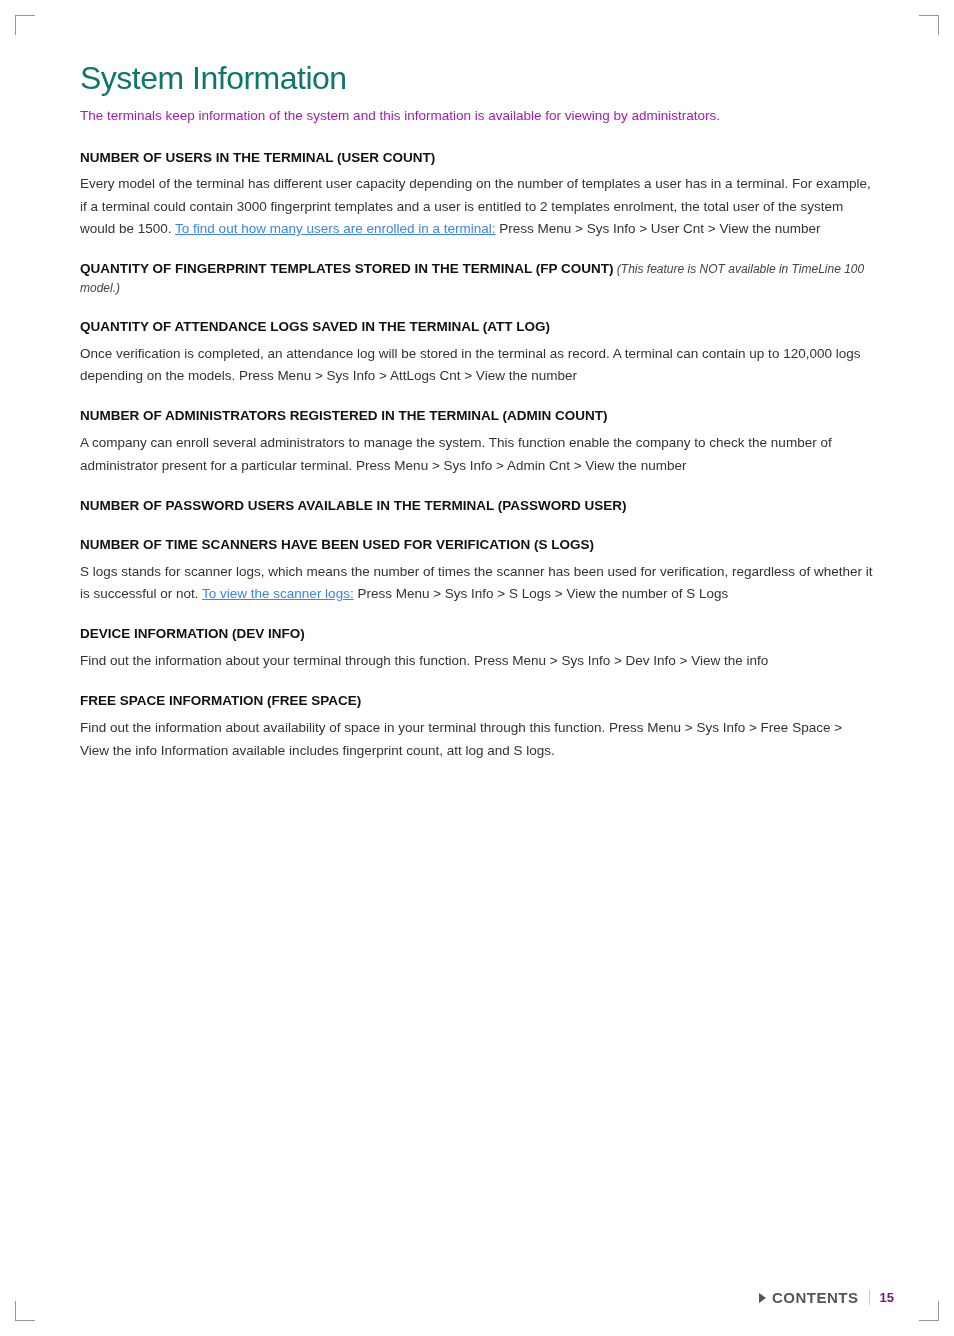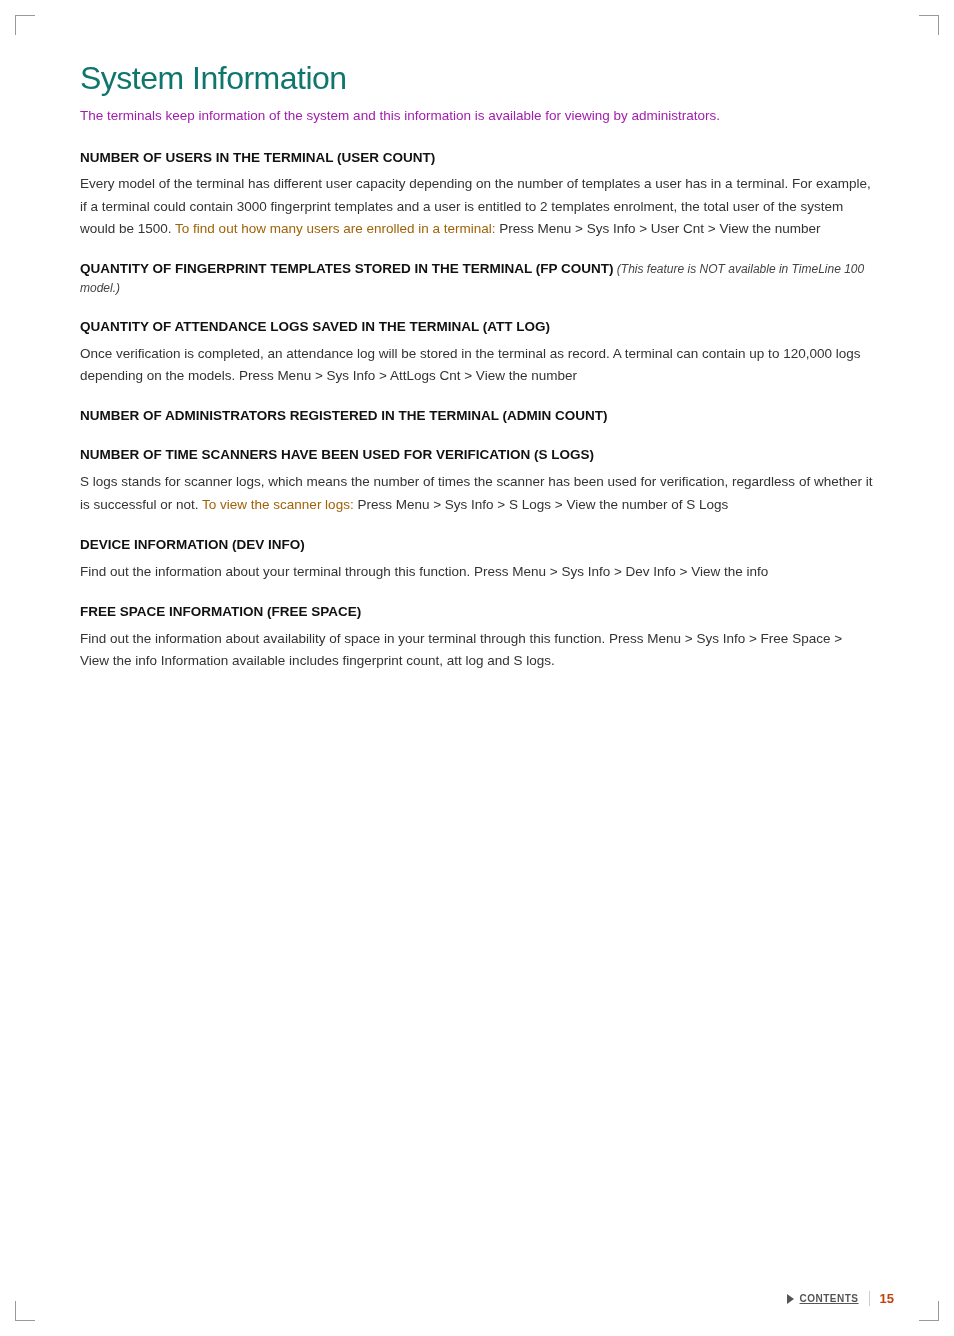--- a/index.html
+++ b/index.html
@@ -86,54 +86,54 @@
       color: #444;
     }
 
     .section-body {
       font-size: 13.5px;
       color: #333;
       line-height: 1.65;
     }
 
     .highlight-red {
-      color: #a16207;
+      color: #3b82f6;
+      text-decoration: underline;
     }
 
     .footer {
       position: absolute;
       bottom: 30px;
       right: 60px;
       display: flex;
       align-items: center;
       gap: 6px;
     }
 
     .footer-contents {
-      font-size: 10px;
+      font-size: 15px;
       font-weight: 700;
       color: #555;
       text-transform: uppercase;
       letter-spacing: 0.5px;
-      text-decoration: underline;
     }
 
     .footer-triangle {
       width: 0;
       height: 0;
       border-top: 5px solid transparent;
       border-bottom: 5px solid transparent;
       border-left: 7px solid #555;
       display: inline-block;
     }
 
     .footer-page-num {
       font-size: 13px;
       font-weight: 600;
-      color: #c2410c;
+      color: #701a75;
       border-left: 1px solid #ccc;
       padding-left: 10px;
       margin-left: 4px;
     }
   </style>
 </head>
 <body>
 
 <div class="page">
 
@@ -153,22 +153,24 @@
       </div>
       <div class="section">
         <div class="section-heading"><span>QUANTITY OF FINGERPRINT TEMPLATES STORED IN THE TERMINAL </span><span>(FP COUNT)</span><span class="italic-note"> (This feature is NOT available in TimeLine 100 model.)</span></div>
       </div>
       <div class="section">
         <div class="section-heading">QUANTITY OF ATTENDANCE LOGS SAVED IN THE TERMINAL (ATT LOG)</div>
         <p class="section-body"><span>Once verification is completed, an attendance log will be stored in the terminal as record. A terminal can contain up to 120,000 logs depending on the models. Press Menu &gt; Sys Info &gt; AttLogs Cnt &gt; View the number</span></p>
       </div>
       <div class="section">
         <div class="section-heading">NUMBER OF ADMINISTRATORS REGISTERED IN THE TERMINAL (ADMIN COUNT)</div>
+        <p class="section-body"><span>A company can enroll several administrators to manage the system. This function enable the company to check the number of administrator present for a particular terminal. Press Menu &gt; Sys Info &gt; Admin Cnt &gt; View the number</span></p>
       </div>
       <div class="section">
+        <div class="section-heading">NUMBER OF PASSWORD USERS AVAILABLE IN THE TERMINAL (PASSWORD USER)</div>
       </div>
       <div class="section">
         <div class="section-heading">NUMBER OF TIME SCANNERS HAVE BEEN USED FOR VERIFICATION (S LOGS)</div>
         <p class="section-body"><span>S logs stands for scanner logs, which means the number of times the scanner has been used for verification, regardless of whether it is successful or not. </span><span class="highlight-red">To view the scanner logs:</span><span> Press Menu &gt; Sys Info &gt; S Logs &gt; View the number of S Logs</span></p>
       </div>
       <div class="section">
         <div class="section-heading">DEVICE INFORMATION (DEV INFO)</div>
         <p class="section-body"><span>Find out the information about your terminal through this function. Press Menu &gt; Sys Info &gt; Dev Info &gt; View the info</span></p>
       </div>
       <div class="section">

